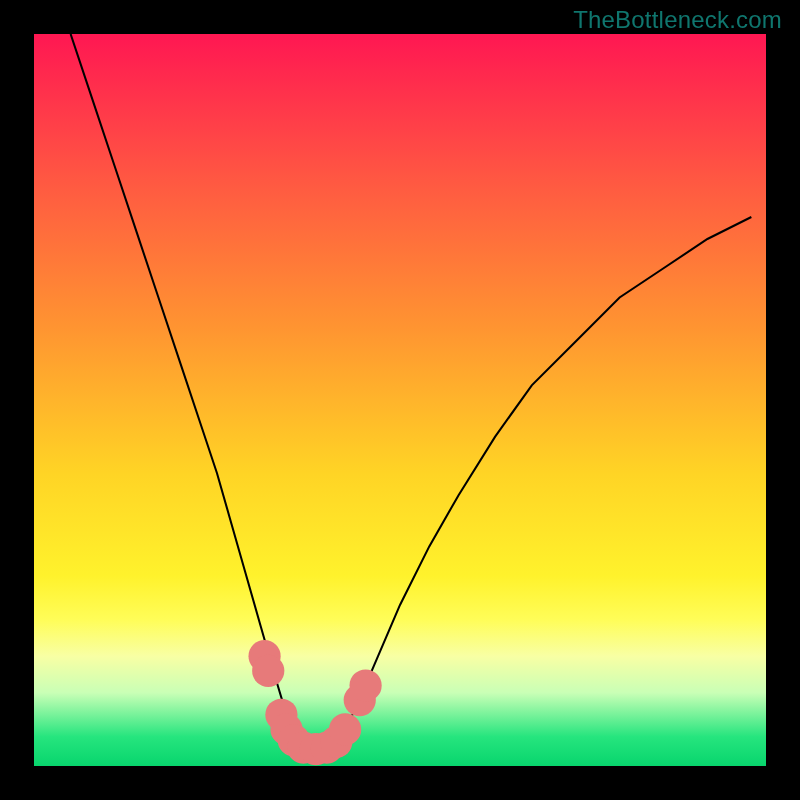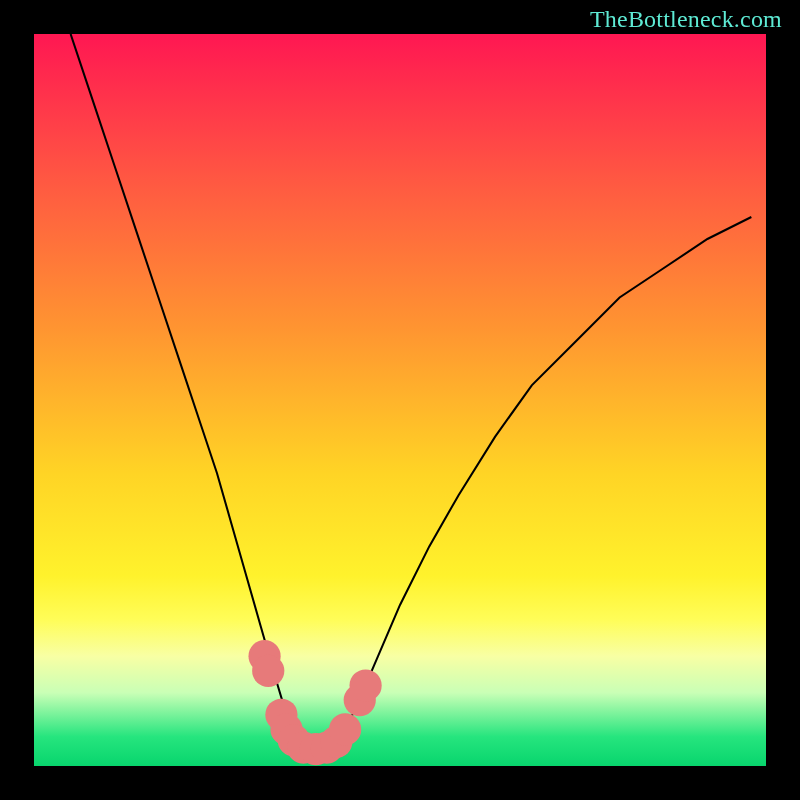--- a/index.html
+++ b/index.html
@@ -7,23 +7,23 @@
   .outer {
     width: 800px;
     height: 800px;
     background: #000;
     position: relative;
   }
   .watermark {
     position: absolute;
     top: 6px;
     right: 18px;
-    font-family: Liberation Serif, serif;
+    font-family: Liberation Sans, sans-serif;
     font-size: 24px;
-    color: #5eead4;
+    color: #0f766e;
     font-weight: 500;
     letter-spacing: 0.2px;
     z-index: 3;
   }
   .plot-wrap {
     position: absolute;
     left: 34px;
     top: 34px;
     width: 732px;
     height: 732px;

